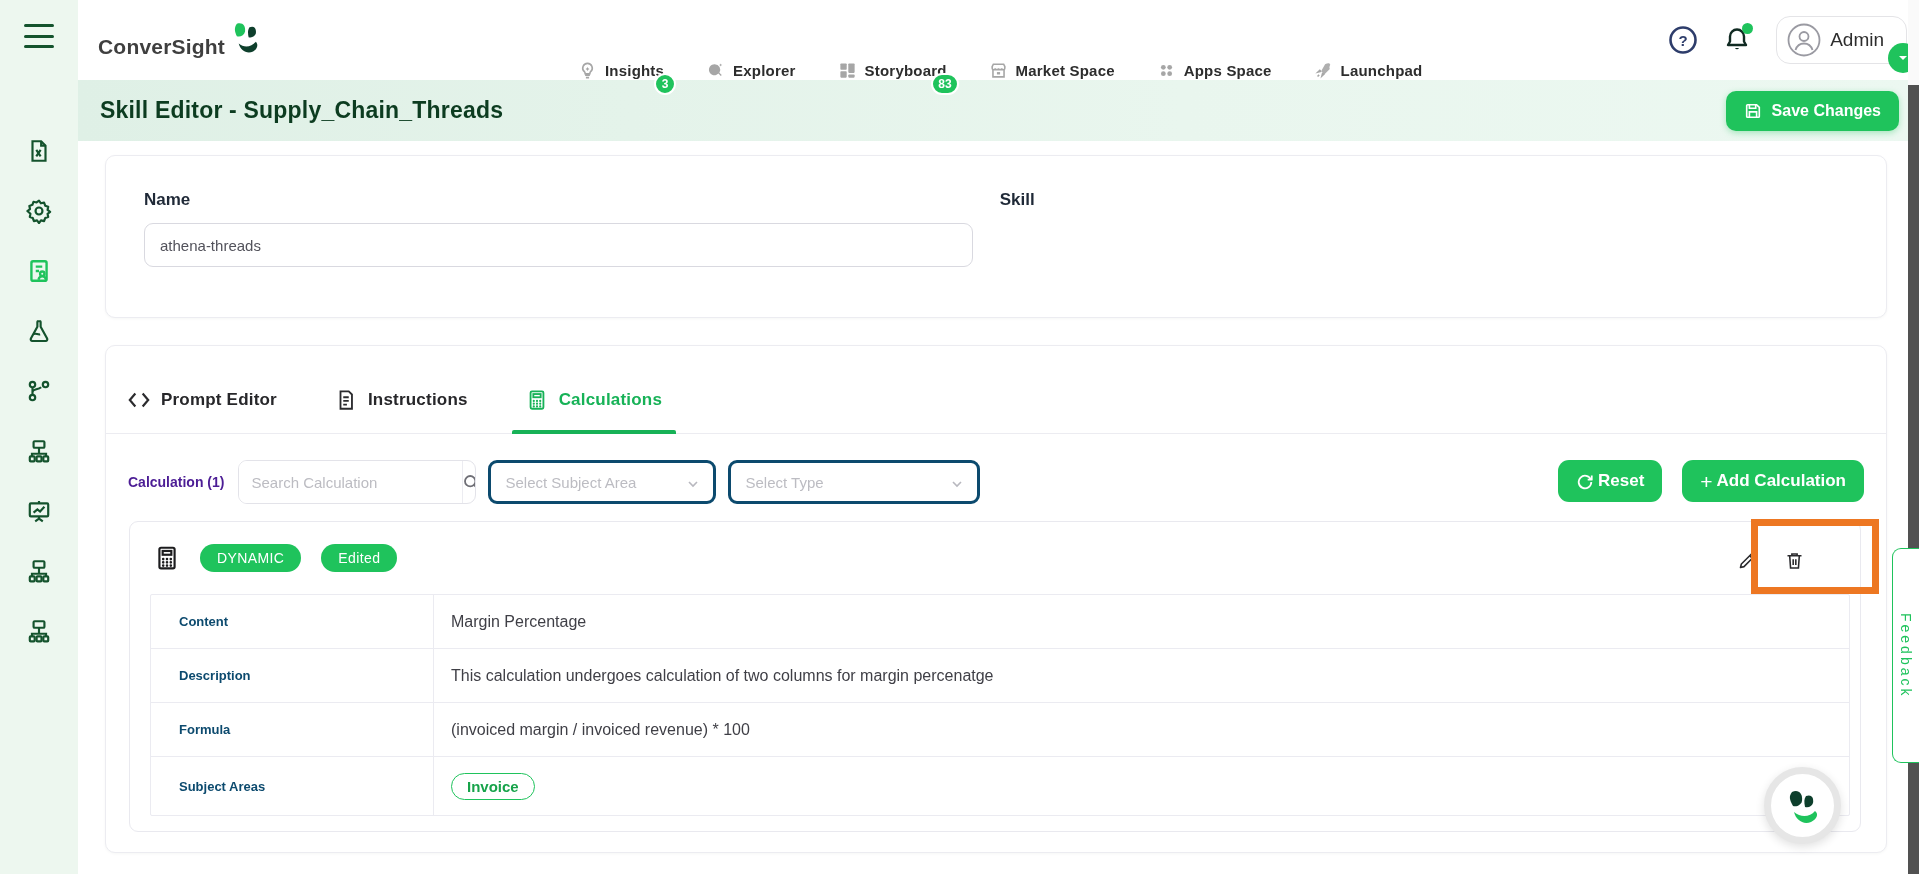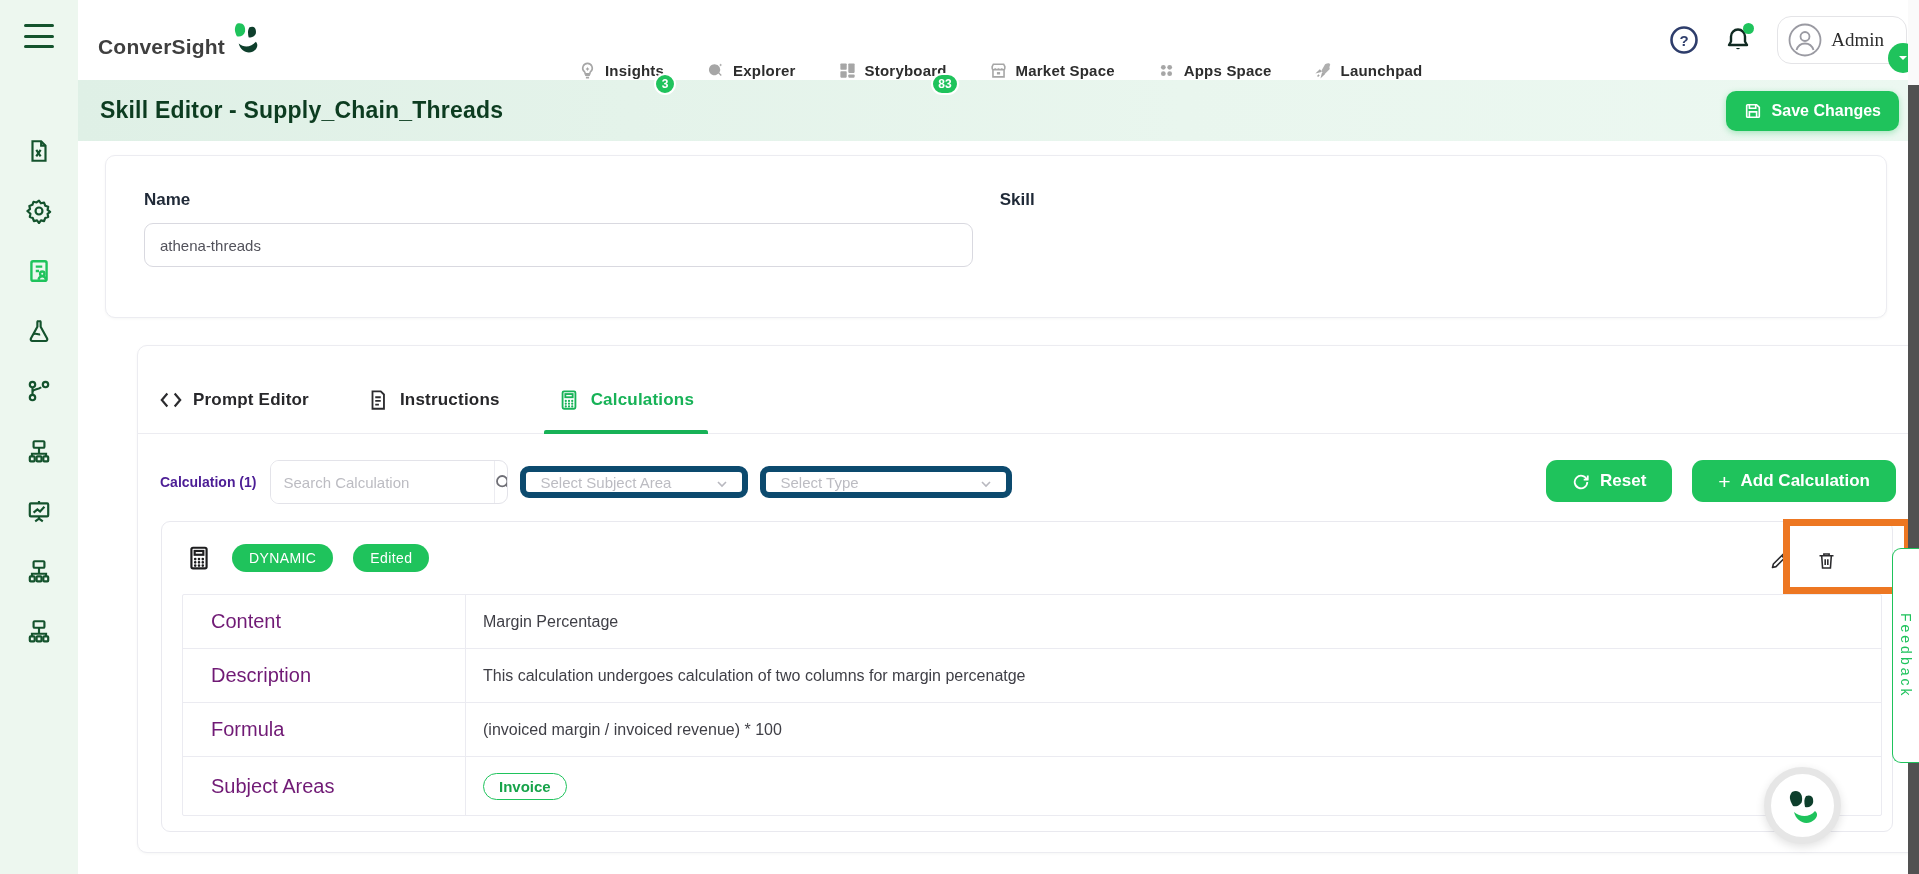--- a/index.html
+++ b/index.html
@@ -34,21 +34,21 @@
     padding:0 5px; border-radius:11px; background:#1fc35c; border:2px solid #fff; color:#fff;
     font-size:12px; font-weight:700; display:flex; align-items:center; justify-content:center; }
   .top-right { position:absolute; right:12px; top:0; height:80px; display:flex; align-items:center; gap:24px; }
   .help-ic, .bell-wrap { width:30px; height:30px; cursor:pointer; }
   .bell-wrap { position:relative; }
   .bell-dot { position:absolute; right:-1px; top:-2px; width:11px; height:11px; border-radius:50%;
     background:#1fc35c; }
   .user-pill { position:relative; display:flex; align-items:center; gap:9px; height:48px;
     padding:0 22px 0 10px; border:1px solid #e4e4e7; border-radius:14px; background:#fff; cursor:pointer; }
   .avatar { width:34px; height:34px; color:#9a9aa2; }
-  .user-name { font-size:19px; color:#2d2d2d;font-family:Liberation Serif, serif; }
+  .user-name { font-size:19px; color:#2d2d2d; }
   .user-caret { position:absolute; right:-12px; bottom:-10px; width:30px; height:30px; border-radius:50%;
     background:#1fc35c; display:flex; align-items:center; justify-content:center; }
   .user-caret svg { width:12px; height:12px; }
 
   
   .page-head { position:absolute; left:78px; top:80px; width:1841px; height:61px;
     background:linear-gradient(90deg,#dff0e6 0%,#e9f6ee 60%,#ecf8f1 100%);
     display:flex; align-items:center; z-index:3; }
   .page-title { margin-left:22px; font-size:23px; font-weight:700; color:#0c3c20; letter-spacing:.2px; }
   .save-btn { position:absolute; right:20px; top:11px; height:40px; display:flex; align-items:center;
@@ -67,21 +67,21 @@
   .field-skill { width:868px; }
   .f-label { font-size:17px; font-weight:700; color:#1f2937; margin-bottom:13px; }
   .f-input { height:44px; border:1px solid #d9d9e0; border-radius:9px; padding:0 15px;
     font-size:15px; color:#52525b; font-family:inherit; outline:none; background:#fff; }
   .f-select { position:relative; height:44px; border:1px solid #e4e4e9; border-radius:9px;
     background:#f4f4f6; display:flex; align-items:center; padding:0 15px; cursor:not-allowed; }
   .f-select .sel-txt { font-size:15px; color:#bcbcc2; }
   .chev { position:absolute; right:14px; top:50%; transform:translateY(-50%); width:12px; height:12px;
     color:#b8b8bf; }
 
-  .card2 { left:27px; top:204px; width:1782px; height:508px; padding:0;margin-left:32px; }
+  .card2 { left:27px; top:204px; width:1782px; height:508px; padding:0; }
 
   
   .tabs { display:flex; align-items:flex-end; gap:58px; padding:32px 0 0 22px; height:88px;
     border-bottom:1px solid #ececf1; position:relative; }
   .tab { display:flex; align-items:center; gap:11px; padding-bottom:22px; cursor:pointer; position:relative; }
   .tab .tico { width:22px; height:22px; color:#2b2b2e; }
   .tab .tico svg { width:100%; height:100%; }
   .tab-label { font-size:17px; font-weight:700; color:#27272a; letter-spacing:.2px; }
   .tab.active .tico, .tab.active .tab-label { color:#17b257; }
   .tab.active::after { content:""; position:absolute; left:-14px; right:-14px; bottom:-1px; height:4px;
@@ -91,26 +91,26 @@
   .calc-toolbar { display:flex; align-items:center; margin:26px 22px 0 22px; position:relative; }
   .calc-count { font-size:14px; font-weight:700; color:#4c1d95; margin-right:14px; }
   .search-box { position:relative; width:238px; height:44px; border:1px solid #e3e3e9; border-radius:9px;
     display:flex; align-items:center; overflow:hidden; background:#fff; }
   .search-box input { border:none; outline:none; flex:1; height:100%; padding:0 12px; font-size:15px;
     color:#52525b; font-family:inherit; }
   .search-box input::placeholder { color:#bcbcc2; }
   .search-ic { width:44px; height:100%; border-left:1px solid #ececf1; display:flex; align-items:center;
     justify-content:center; color:#6f6f76; cursor:pointer; }
   .search-ic svg { width:17px; height:17px; }
-  .filter-sel { position:relative; height:32px; border:6px solid #0c4a6e; border-radius:9px; background:#fff;
+  .filter-sel { position:relative; height:44px; border:3px solid #0c4a6e; border-radius:9px; background:#fff;
     display:flex; align-items:center; padding:0 30px 0 14px; margin-left:12px; cursor:pointer; }
   .filter-sel .sel-txt { font-size:15px; color:#bcbcc2; }
   .f-subject { width:228px; } .f-type { width:252px; }
   .toolbar-actions { position:absolute; right:0; top:0; display:flex; gap:20px; }
-  .green-btn { height:42px; display:flex; align-items:center; gap:10px; padding:0 26px; background:#1fc35c;
+  .green-btn { height:42px; display:flex; align-items:center; gap:4px; padding:0 18px; background:#1fc35c;
     color:#fff; border:none; border-radius:11px; font-size:17px; font-weight:600; cursor:pointer; }
   .green-btn svg { width:18px; height:18px; }
   .plus-glyph { font-size:21px; font-weight:500; line-height:1; }
 
   
   .calc-card { position:absolute; left:23px; top:175px; width:1732px; height:311px;
     border:1px solid #e9e9ef; border-radius:9px; background:#fff; }
   .calc-head { display:flex; align-items:center; gap:20px; padding:22px 0 0 24px; }
   .calc-ic { width:26px; height:26px; color:#1c1c1e; }
   .badge { background:#1fc35c; color:#fff; font-weight:400; border-radius:15px; padding:6px 17px;
@@ -119,22 +119,22 @@
   .act-ic { width:21px; height:21px; color:#2b2b2e; cursor:pointer; }
   .act-ic svg { width:100%; height:100%; }
   .hl-rect { position:absolute; left:1645px; top:173px; width:128px; height:75px;
     border:7px solid #ed7722; z-index:6; pointer-events:none; }
 
   
   .detail-table { position:absolute; left:20px; top:72px; width:1700px;
     border:1px solid #ebebf1; border-radius:2px; }
   .d-row { display:flex; height:54px; border-bottom:1px solid #ebebf1; }
   .d-row:last-child { border-bottom:none; height:58px; }
-  .d-label { width:283px; display:flex; align-items:center; padding-left:28px; font-size:20px;
-    font-weight:400; color:#701a75; border-right:1px solid #ebebf1; }
+  .d-label { width:283px; display:flex; align-items:center; padding-left:28px; font-size:13px;
+    font-weight:700; color:#0c4a6e; border-right:1px solid #ebebf1; }
   .d-value { flex:1; display:flex; align-items:center; padding-left:17px; font-size:16px; color:#3f3f46; }
   .chip { border:1.6px solid #1fc35c; color:#17a34a; font-size:15px; font-weight:700; border-radius:15px;
     padding:4px 15px; background:#fff; }
 
   
   .feedback-tab { position:absolute; right:0; top:548px; width:27px; height:215px; background:#fff;
     border:1.5px solid #1fc35c; border-right:none; border-radius:9px 0 0 9px; z-index:8;
     display:flex; align-items:center; justify-content:center; cursor:pointer; }
   .feedback-tab span { writing-mode:vertical-rl; text-orientation:mixed; font-size:14px; color:#1fc35c;
     letter-spacing:3px; }

